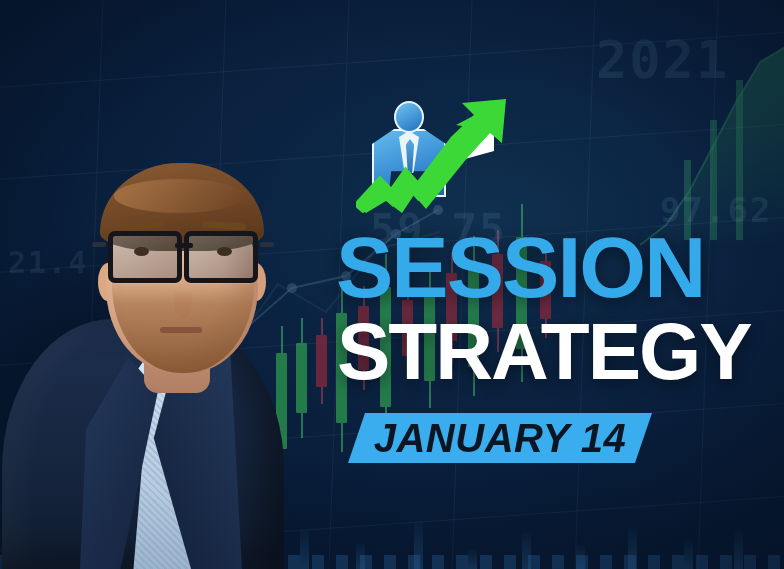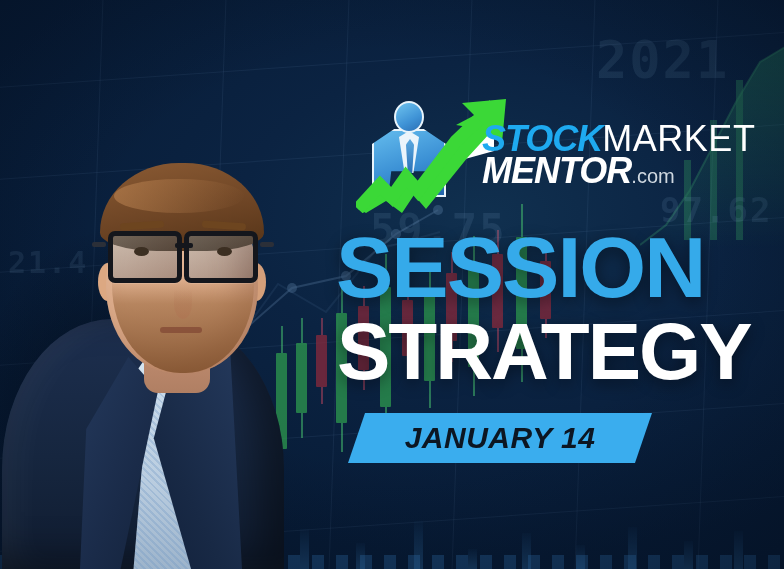--- a/index.html
+++ b/index.html
@@ -238,21 +238,21 @@
   }
   .datebar{
     position:absolute;inset:0;
     background:#3aadee;
     clip-path:polygon(5.6% 0%, 100% 0%, 94.4% 100%, 0% 100%);
     box-shadow:0 6px 18px rgba(0,0,0,.35);
   }
   .datetext{
     position:absolute;inset:0;
     display:flex;align-items:center;justify-content:center;
-    font-size:30px;font-weight:700;font-style:italic;letter-spacing:.5px;
+    font-size:40px;font-weight:700;font-style:italic;letter-spacing:.5px;
     color:#0c1622;
     white-space:nowrap;
   }
 </style>
 </head>
 <body>
 
 <div id="thumb">
 
   <div class="bg-base"></div>
@@ -440,24 +440,20 @@
         <circle cx="38" cy="34" r="2.4" fill="#15202c"></circle>
       </svg>
 
       <svg class="arrow" viewBox="0 0 160 116">
         <path d="M2,112 L24,88 L36,100 L50,80 L62,94 L96,48 L112,30 L100,28 L138,8 L146,46 L134,36 L112,60 L70,112 L58,98 L46,116 L30,104 L10,116 Z" fill="#3bd837"></path>
         <path d="M2,112 L24,88 L36,100 L50,80 L62,94 L100,44 L138,8" fill="none" stroke="#3bd837" stroke-width="13" stroke-linejoin="miter" stroke-linecap="butt"></path>
         <path d="M106,6 L150,2 L146,46 Z" fill="#3bd837"></path>
       </svg>
     </div>
 
-    <div class="wordmark">
-      <div class="wm-line1"><span class="wm-stock">STOCK</span><span class="wm-market">MARKET</span></div>
-      <div class="wm-line2"><span class="wm-mentor">MENTOR</span><span class="wm-com">.com</span></div>
-    </div>
   </div>
 
   <div class="strategy">SESSION</div>
   <div class="session">STRATEGY</div>
 
   <div class="datewrap">
     <div class="datebar"></div>
     <div class="datetext">JANUARY 14</div>
   </div>
 

